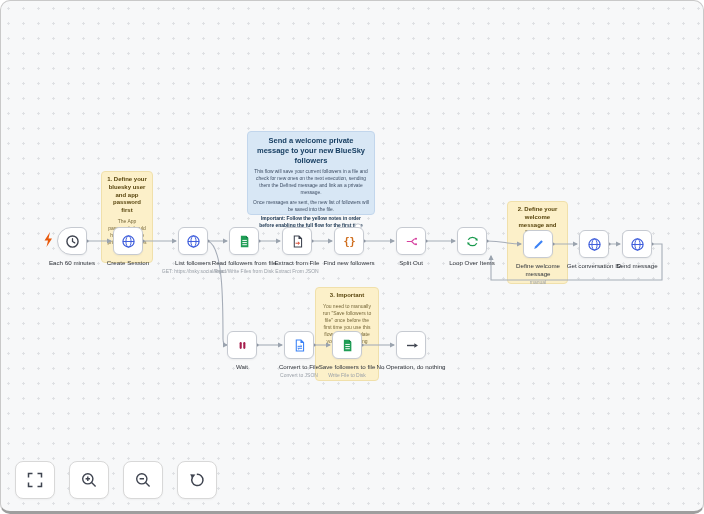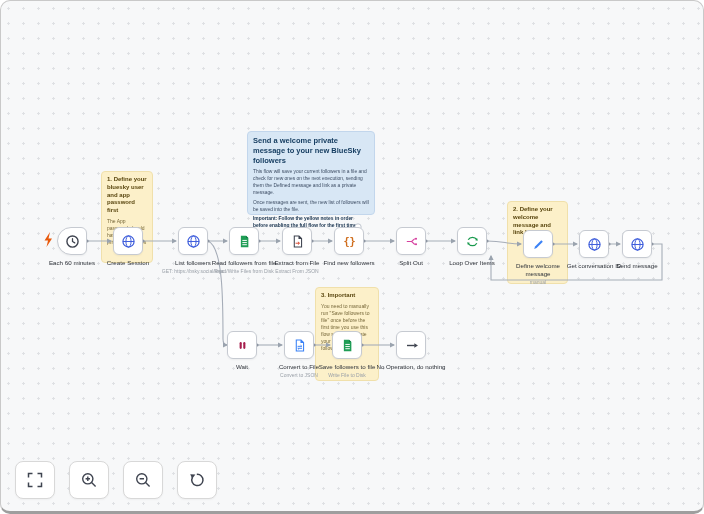--- a/index.html
+++ b/index.html
@@ -9,21 +9,21 @@
     font-family:"Liberation Sans","DejaVu Sans",sans-serif;
     border:1px solid #c9c9c9;border-bottom:3px solid #9e9e9e;border-radius:10px;
     background:#f7f8f9;
   }
   .canvas{
     position:absolute;inset:0;
     background-image:radial-gradient(#dfe1e4 1px, transparent 1.2px);
     background-size:15px 15px;
   }
   
-  .sticky{position:absolute;border-radius:4px;padding:4px 5px;}
+  .sticky{position:absolute;border-radius:4px;padding:4px 5px;text-align:center;}
   .sticky.yellow{background:#fcf0c9;border:1px solid #f0e0ab;}
   .sticky.blue{background:#d8e7f5;border:1px solid #c2d6ec;}
   .sticky h4{margin:0 0 3px 0;font-size:6px;line-height:1.3;color:#59460f;font-weight:bold;}
   .sticky.blue h4{font-size:7.5px;color:#123a5e;margin-bottom:4px;}
   .sticky p{margin:0 0 3px 0;font-size:5px;line-height:1.4;color:#77683a;}
   .sticky.blue p{color:#3c4c63;font-size:4.9px;}
   .sticky .imp{font-weight:bold;color:#16314d;}
   
   svg.wires{position:absolute;left:0;top:0;}
   

